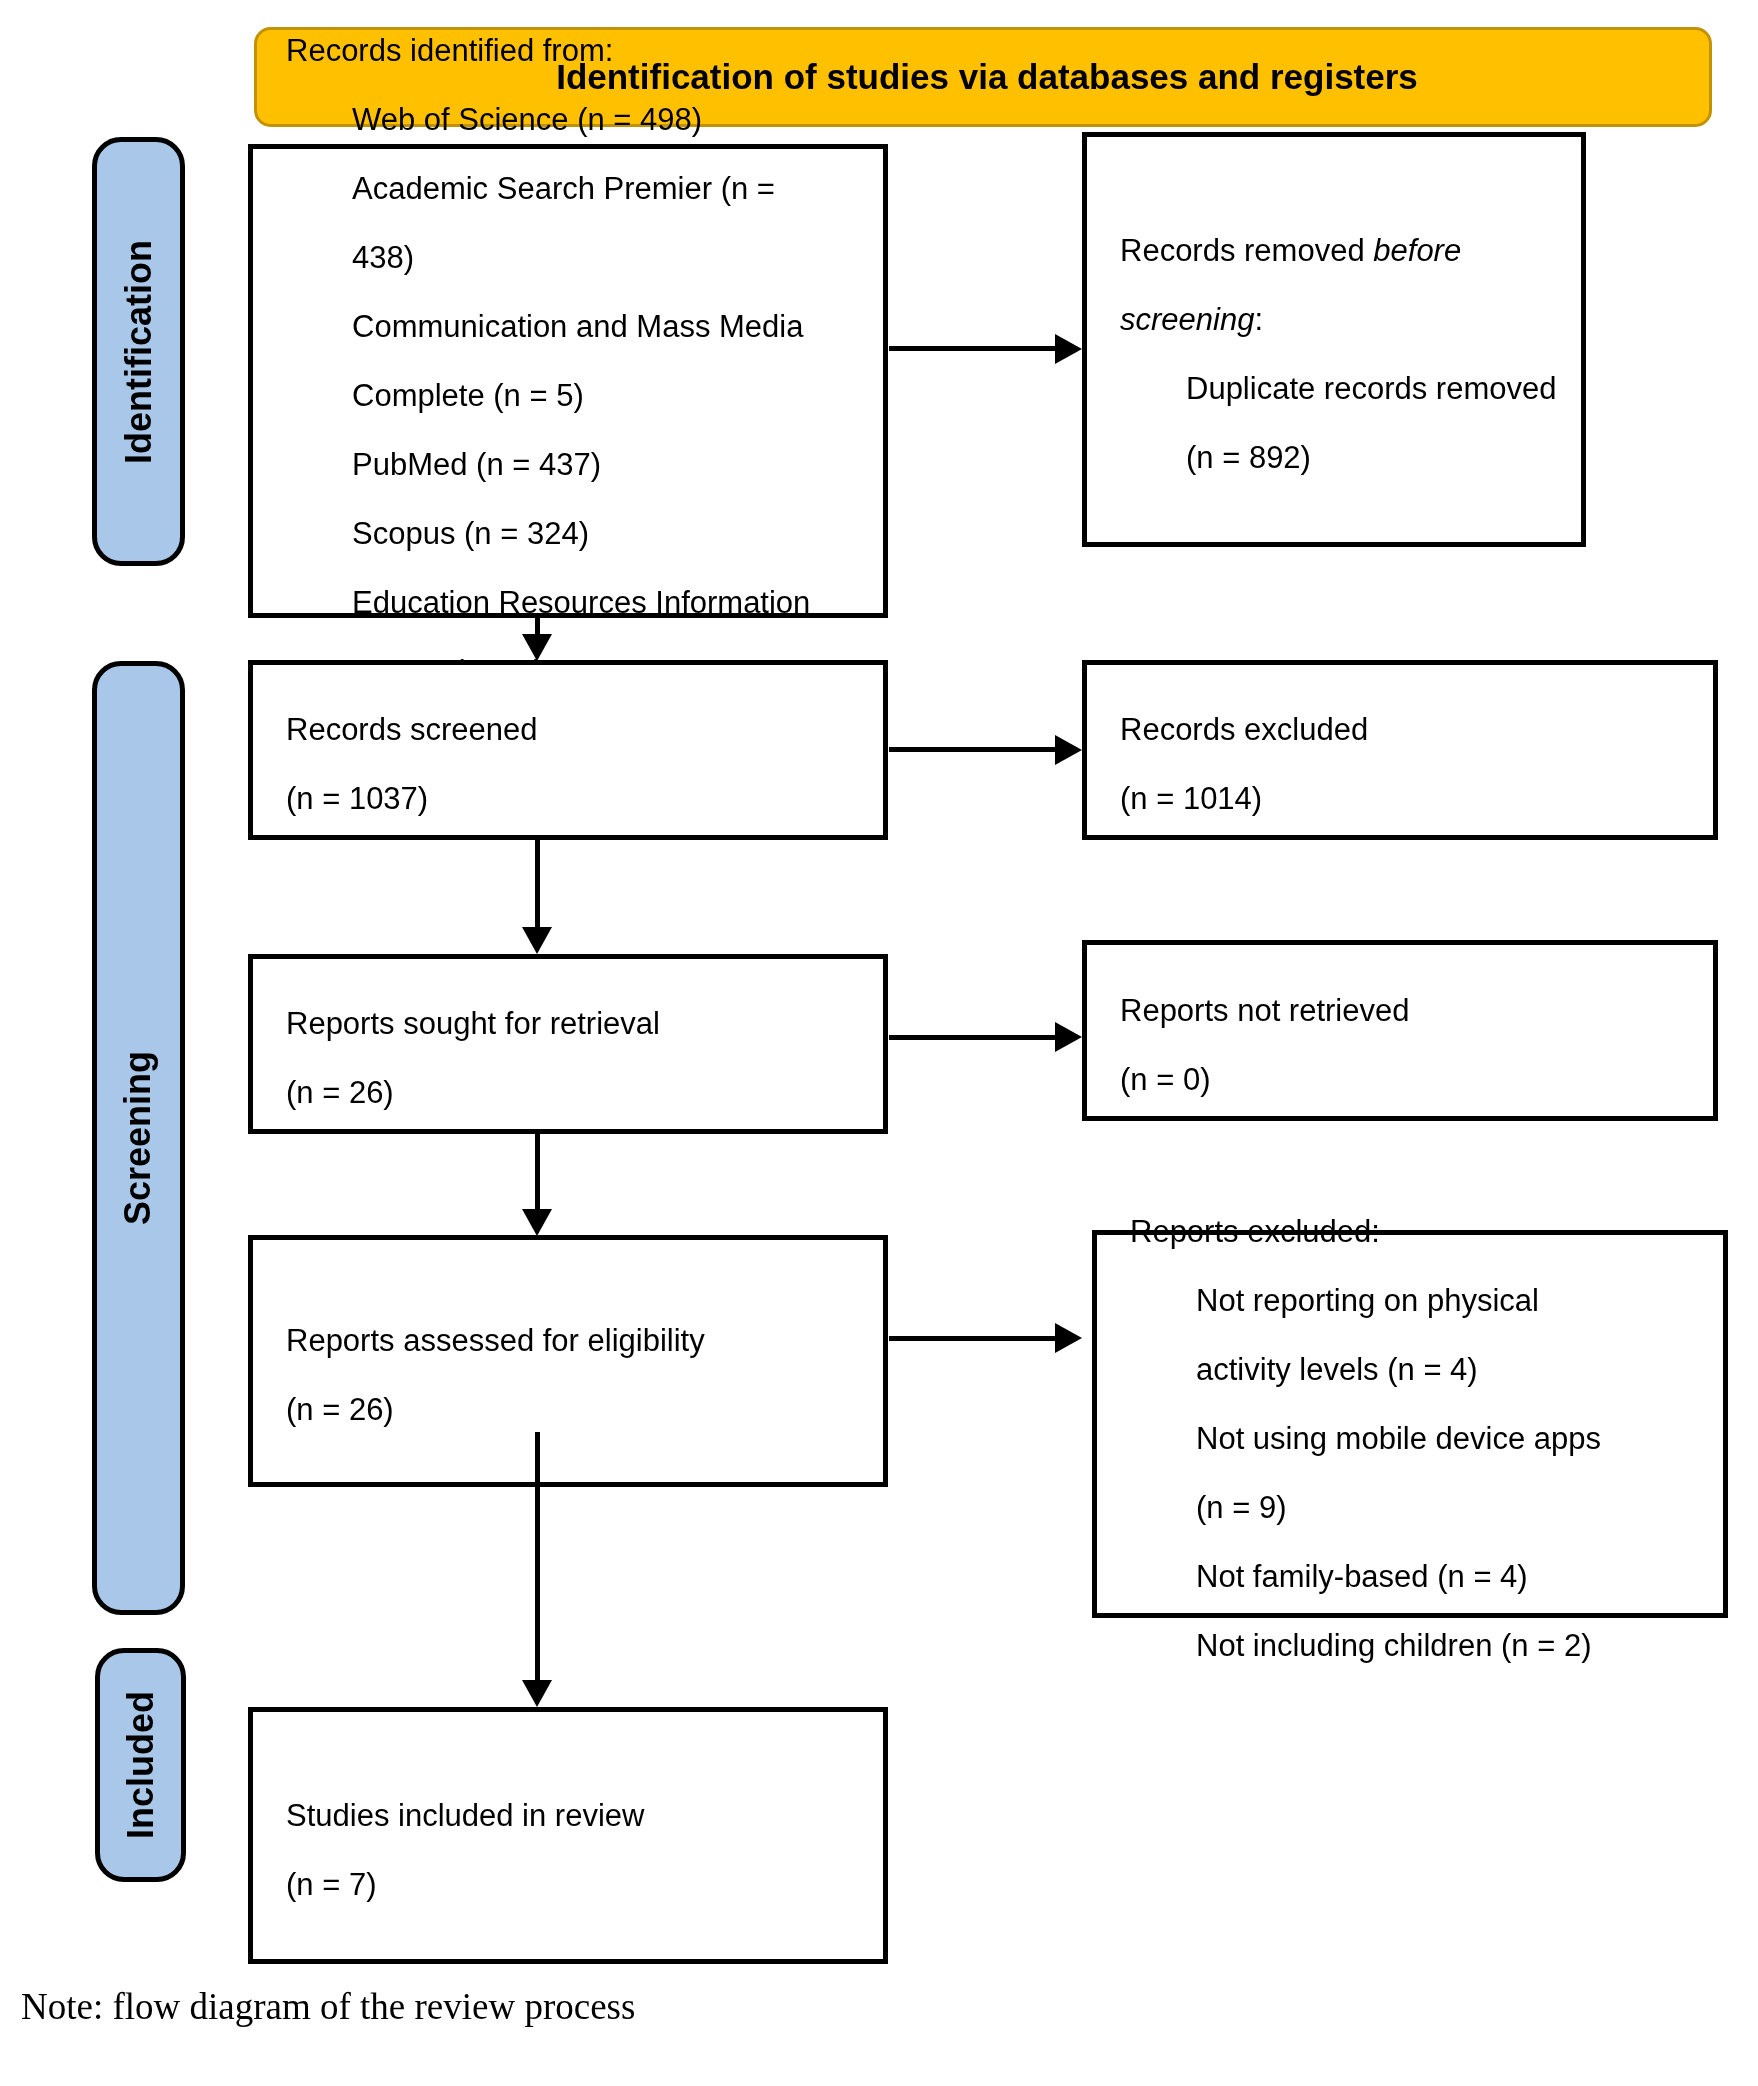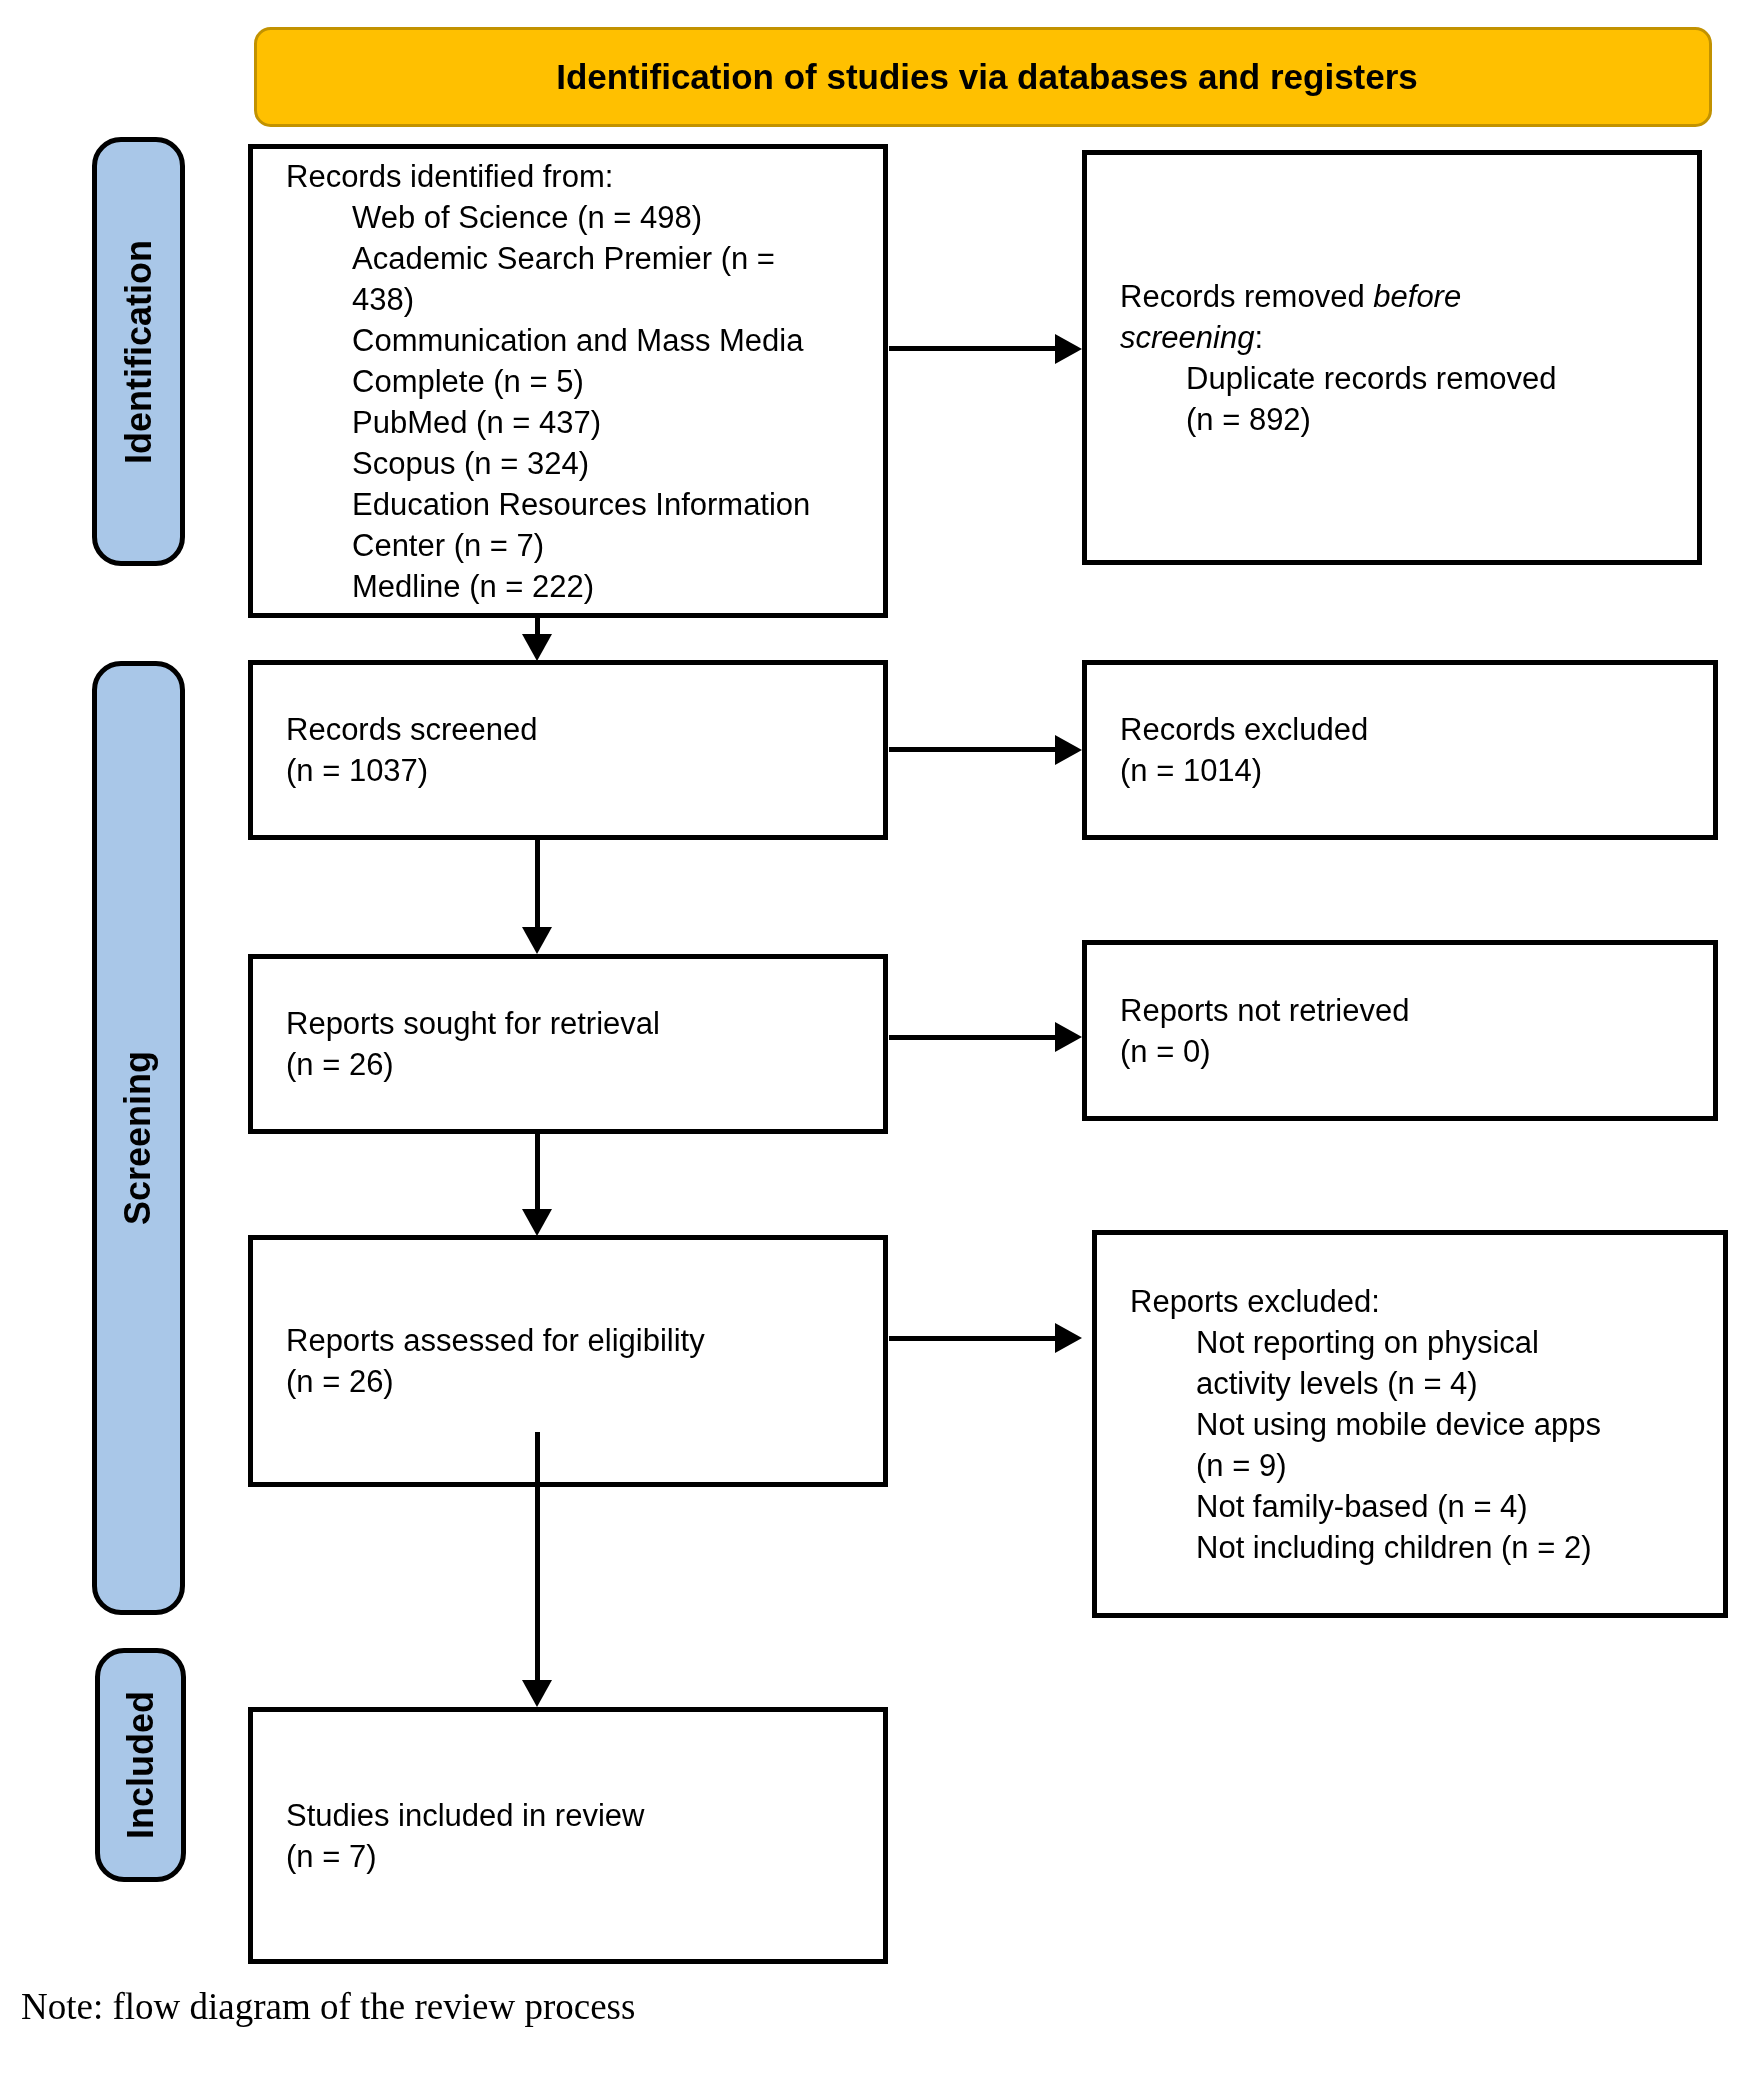--- a/index.html
+++ b/index.html
@@ -39,21 +39,21 @@
   .box{
     position:absolute;
     background:#fff;
     border:5px solid var(--box-border,#000);
     box-sizing:border-box;
     display:flex; flex-direction:column; justify-content:center;
     padding:8.4px 15.6px 8.4px 33px;
     font-size:31px;
     line-height:41px;
   }
-  .tline{white-space:nowrap;}
+  .tline{white-space:nowrap;margin-top:28px;}
   .tline.ind1{padding-left:66px;}
   .it{font-style:italic;}
   .hline,.vline{position:absolute;background:var(--arrow,#000);}
   .head-right{
     position:absolute;width:0;height:0;
     border-top:15px solid transparent;
     border-bottom:15px solid transparent;
     border-left:27px solid var(--arrow,#000);
   }
   .head-down{
@@ -113,21 +113,21 @@
   <div class="box" style="left:248px; top:1235px; width:640px; height:252px">
       <div class="tline ind0">Reports assessed for eligibility</div>
       <div class="tline ind0">(n = 26)</div>
     </div>
 
   <div class="box" style="left:248px; top:1707px; width:640px; height:257px">
       <div class="tline ind0">Studies included in review</div>
       <div class="tline ind0">(n = 7)</div>
     </div>
 
-  <div class="box" style="left:1082px; top:150px; width:620px; height:415px">
+  <div class="box" style="left:1082px; top:132px; width:504px; height:415px">
       <div class="tline ind0"><span>Records removed </span><span class="it">before</span></div>
       <div class="tline ind0"><span class="it">screening</span><span>:</span></div>
       <div class="tline ind1">Duplicate records removed</div>
       <div class="tline ind1">(n = 892)</div>
     </div>
 
   <div class="box" style="left:1082px; top:660px; width:636px; height:180px">
       <div class="tline ind0">Records excluded</div>
       <div class="tline ind0">(n = 1014)</div>
     </div>

